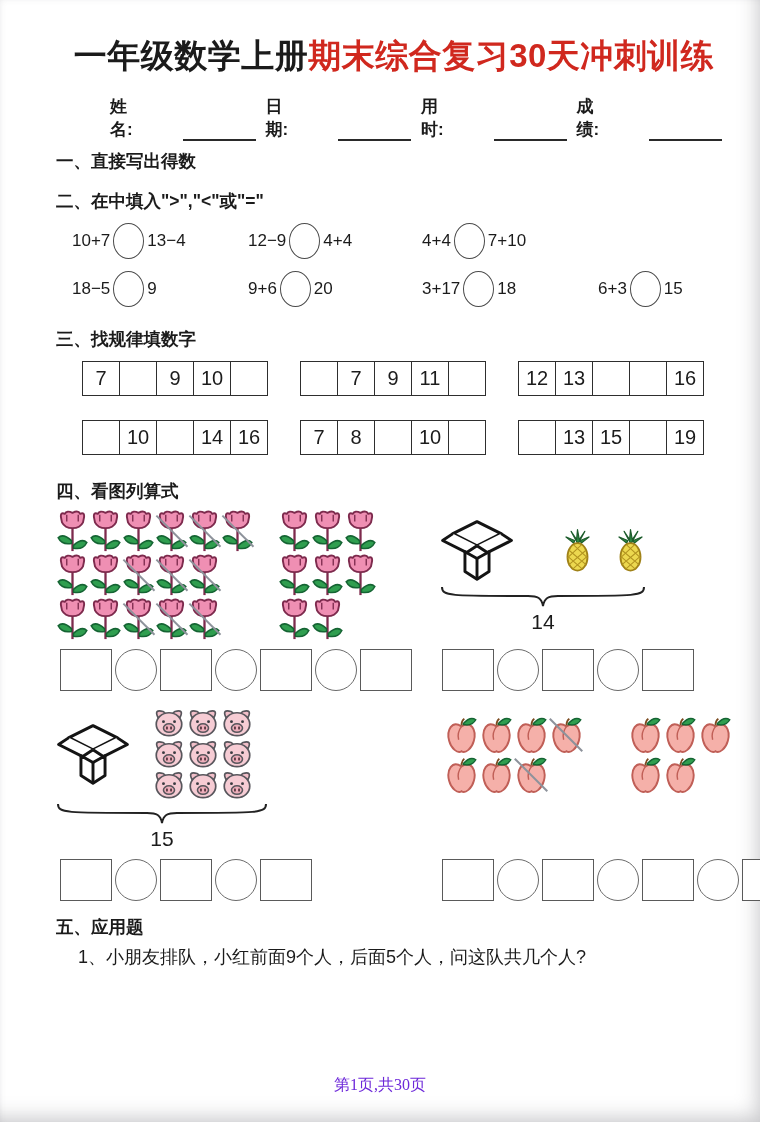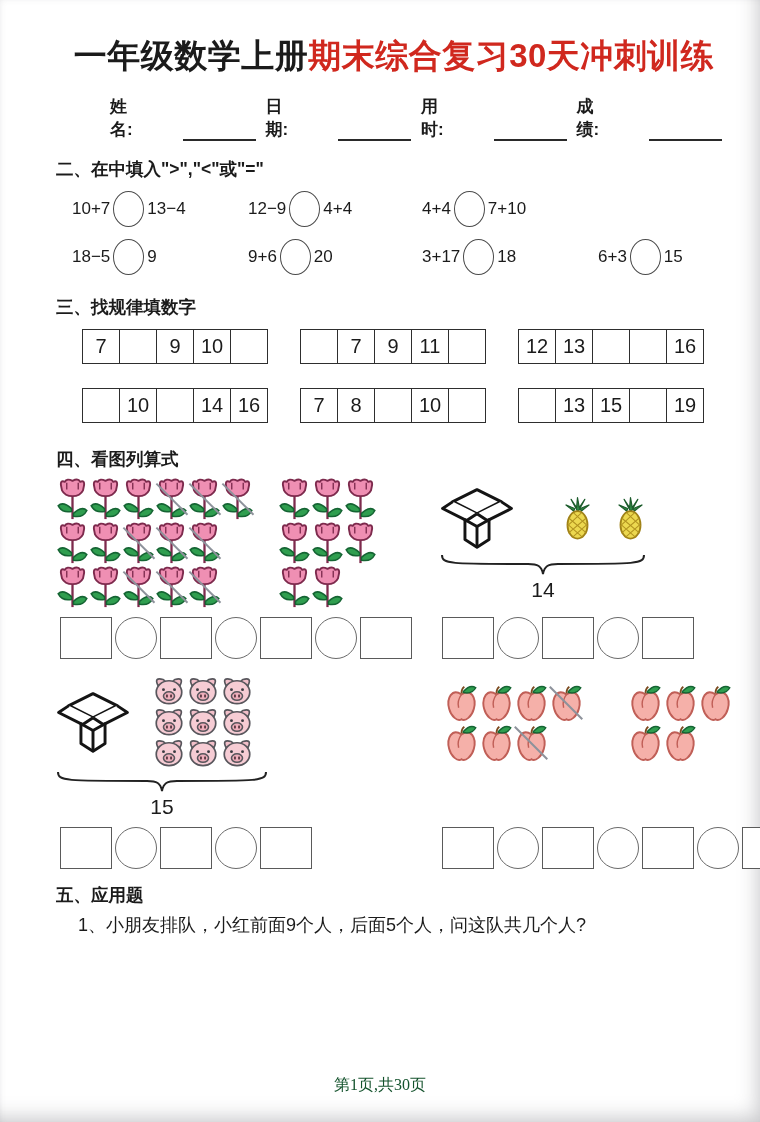--- a/index.html
+++ b/index.html
@@ -40,21 +40,21 @@
   .ansline{display:flex;align-items:center;gap:3px;margin:8px 0 10px 4px;}
   .ans-box{width:50px;height:40px;border:1.7px solid #5a5a5a;background:#fff;}
   .ans-circle{width:40px;height:40px;border:1.7px solid #6a6a6a;border-radius:50%;background:#fff;}
   .brace-wrap{line-height:0;margin-top:2px;}
   .brace-label{font-size:21px;text-align:center;margin-top:1px;}
   .boxed-group .grp{display:flex;align-items:center;}
   .pig-grid{display:grid;grid-template-columns:repeat(3,34px);margin-left:22px;}
   .peach-area{display:flex;gap:44px;padding-top:14px;}
   
   .prob-text{font-size:18px;padding-left:22px;margin-top:6px;white-space:pre;}
-  .footer{position:absolute;left:0;right:0;bottom:26px;text-align:center;font-size:16px;font-family:"Liberation Serif","DejaVu Serif",serif;color:#14532d;}
+  .footer{position:absolute;left:0;right:0;bottom:26px;text-align:center;font-size:16px;font-family:"Liberation Serif","DejaVu Serif",serif;color:#6d28d9;}
   .s5-spacer{height:96px;}
   svg{display:inline-block;vertical-align:top;}
 </style>
 </head>
 <body>
 
 <div class="page">
 
   <div class="title">
     <span>一年级数学上册</span><span class="red" style="color: rgb(208, 40, 30);">期末综合复习30天冲刺训练</span>
@@ -72,20 +72,21 @@
     <span class="fld">
       <span>用时:</span>
       <span class="blank"></span>
     </span>
     <span class="fld">
       <span>成绩:</span>
       <span class="blank"></span>
     </span>
   </div>
 
+  <div class="heading">一、直接写出得数</div>
   <div id="s1-rows">
     </div>
 
   <div class="heading" style="margin-top:16px">二、在中填入"&gt;","&lt;"或"="</div>
   <div id="s2-rows">
       <div class="cmp-row">
         <div class="cmp">
           <span>10+7</span>
           <span class="cmp-circle"></span>
           <span>13−4</span>

